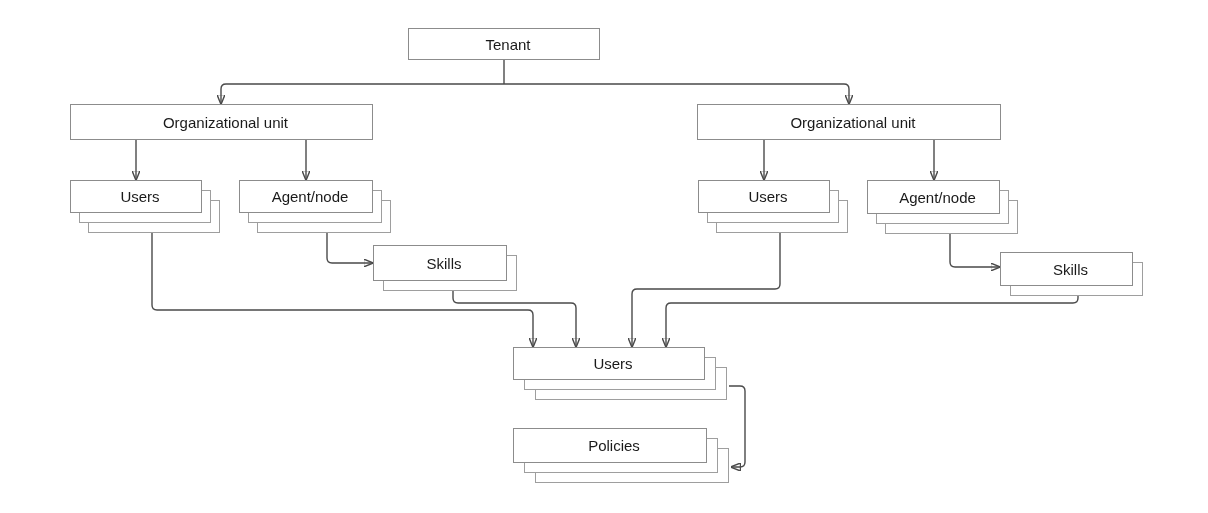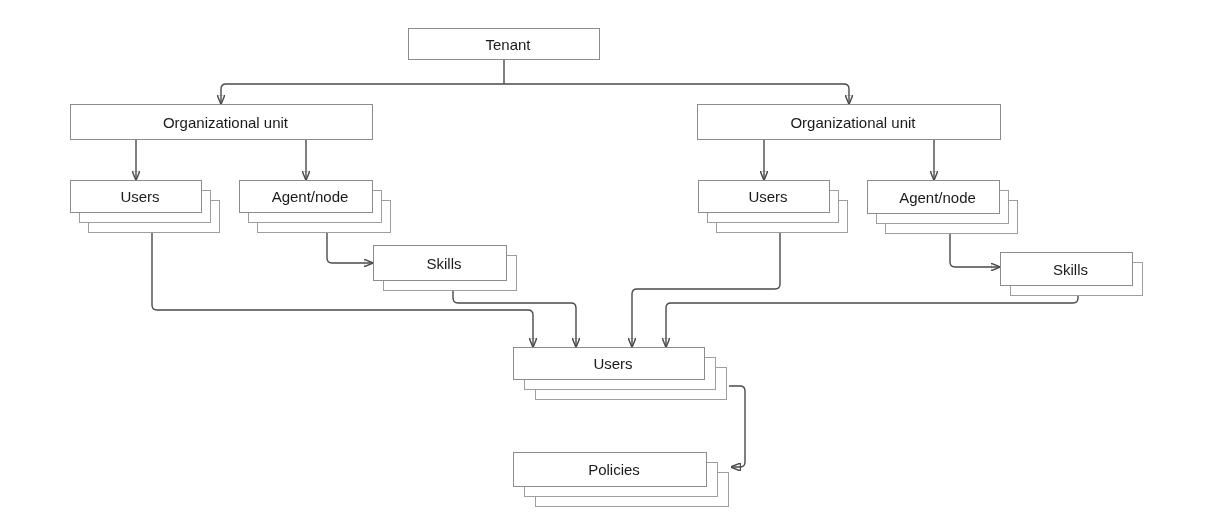--- a/index.html
+++ b/index.html
@@ -155,21 +155,21 @@
   </div>
 
   <div class="stack" style="left:513px; top:347px; width:192px; height:33px;">
     <div class="layer" style="left:22px; top:20px;"></div>
     <div class="layer" style="left:11px; top:10px;"></div>
     <div class="front">
       <span>Users</span>
     </div>
   </div>
 
-  <div class="stack" style="left:513px; top:452px; width:194px; height:35px;text-align:center;">
+  <div class="stack" style="left:513px; top:428px; width:194px; height:35px;text-align:center;">
     <div class="layer" style="left:22px; top:20px;"></div>
     <div class="layer" style="left:11px; top:10px;"></div>
     <div class="front">
       <span>Policies</span>
     </div>
   </div>
 
 </div>
 
 </body></html>

